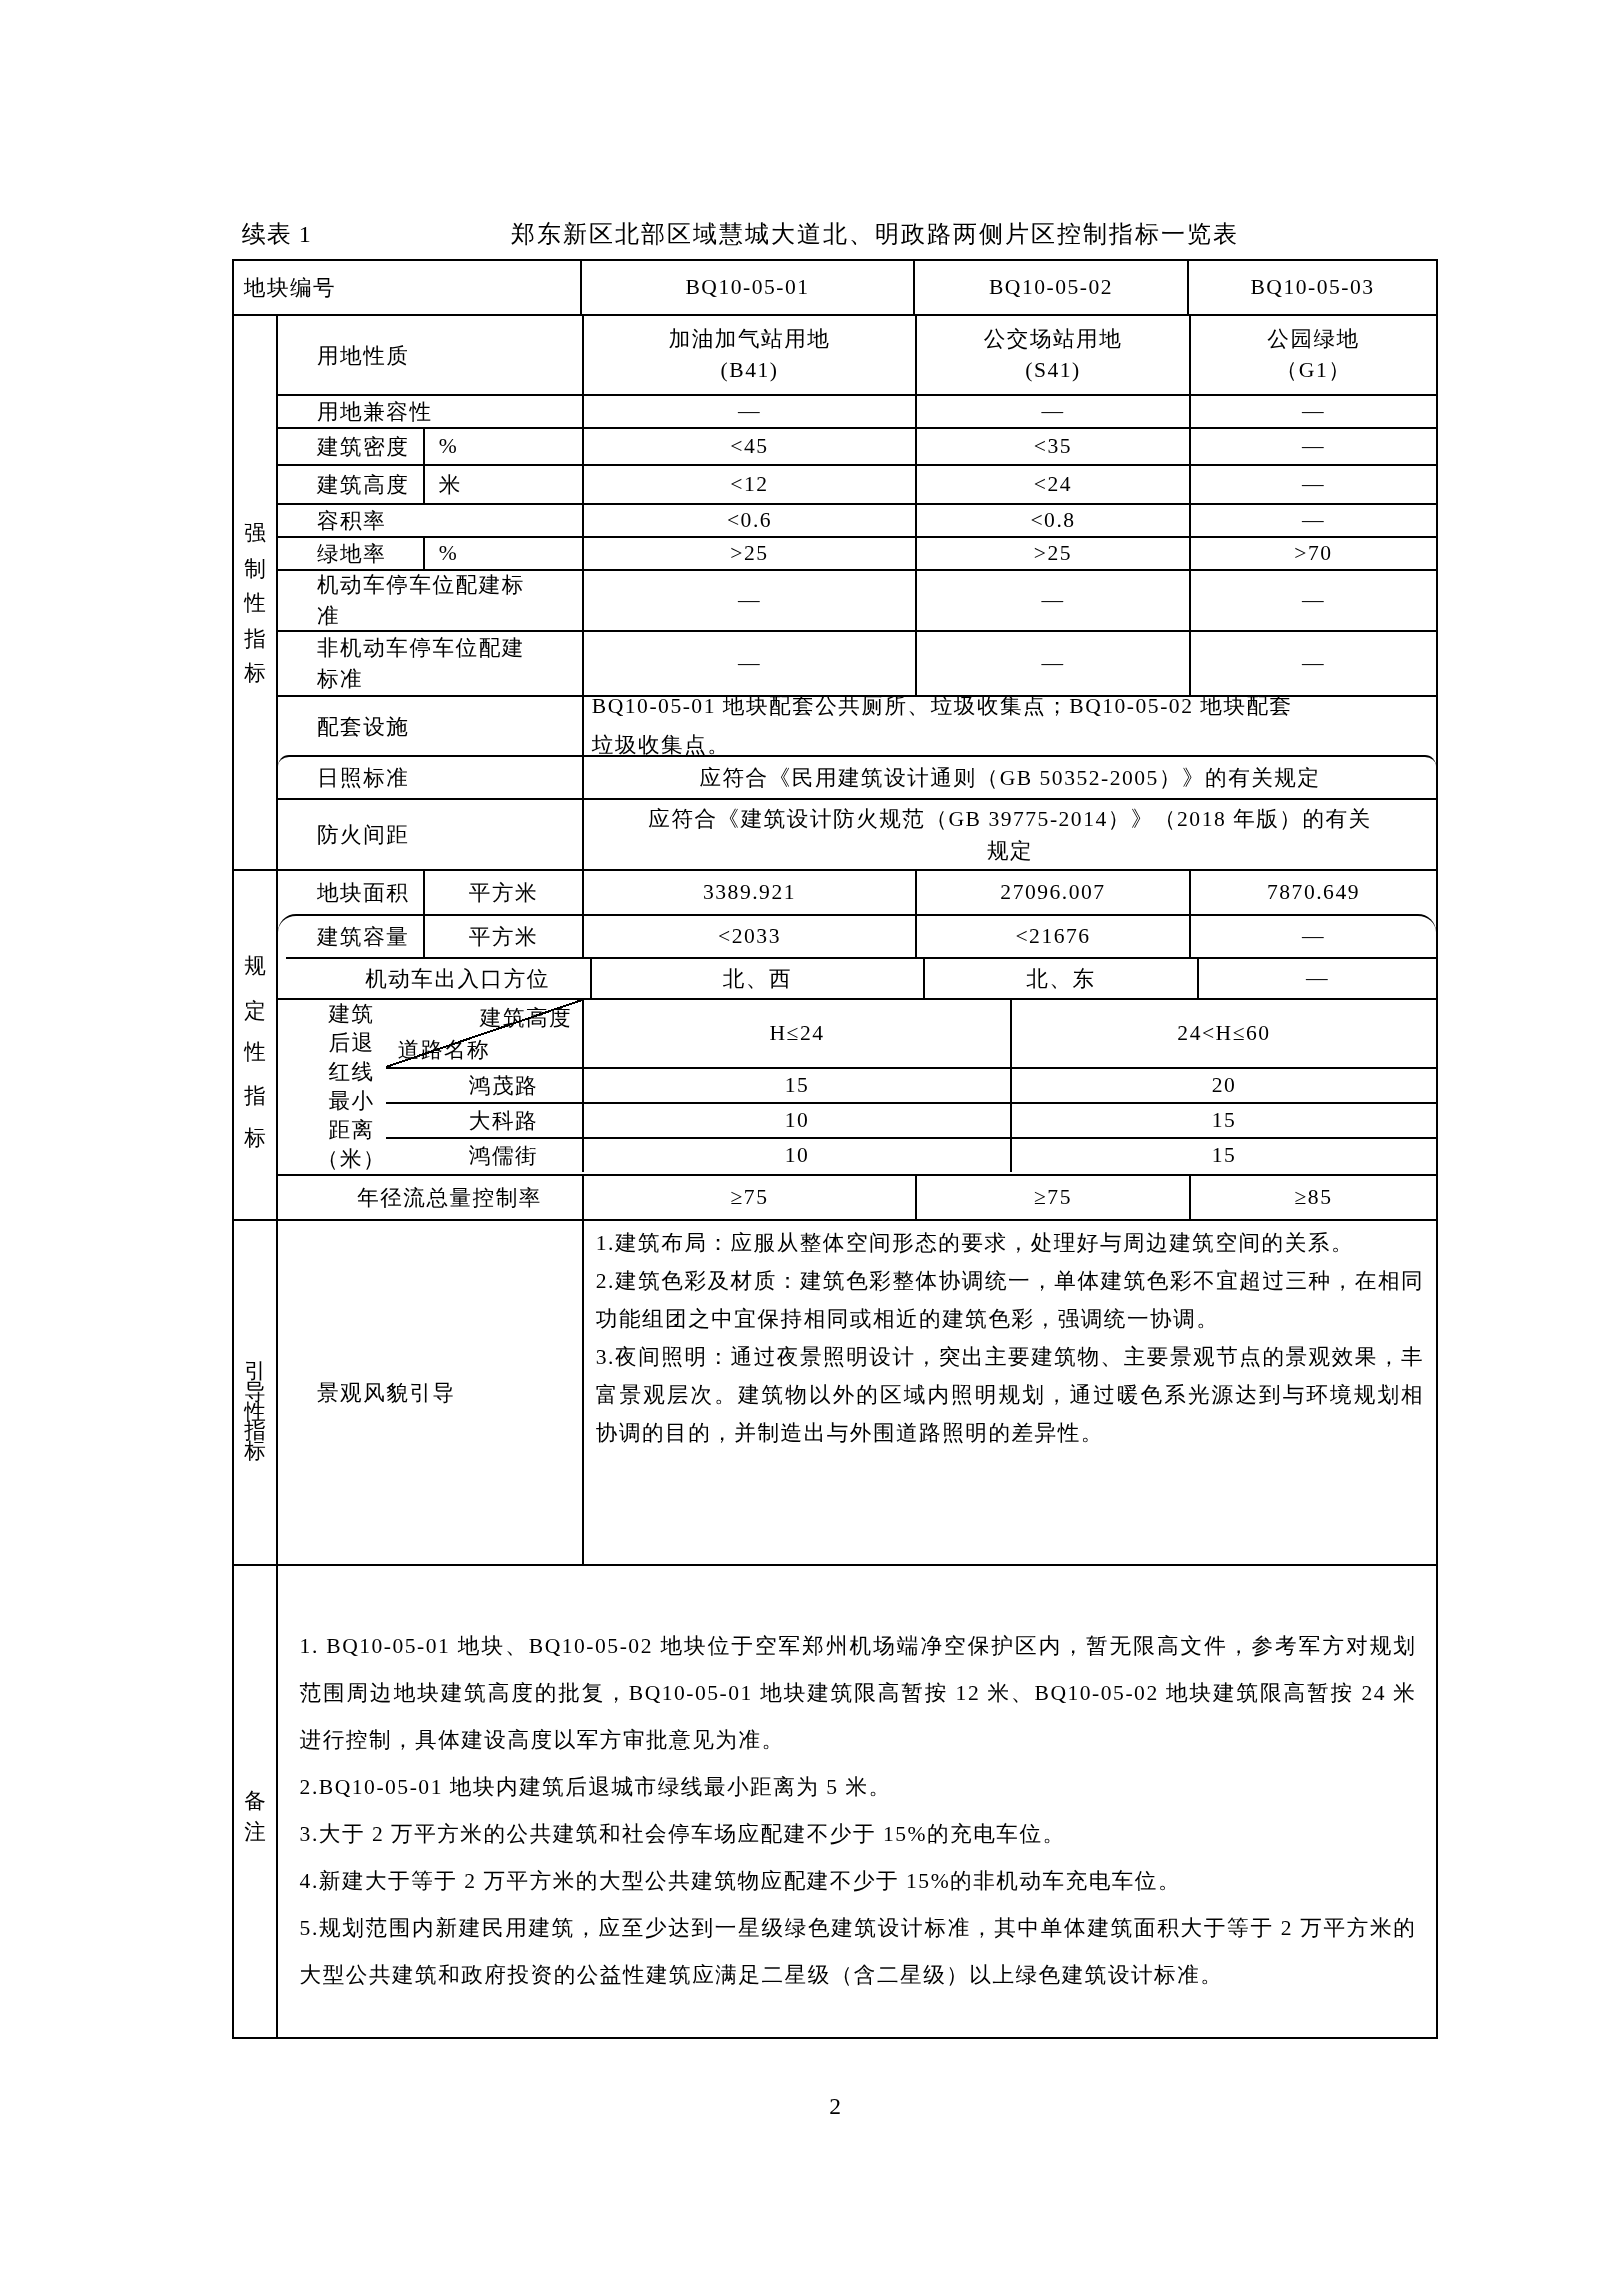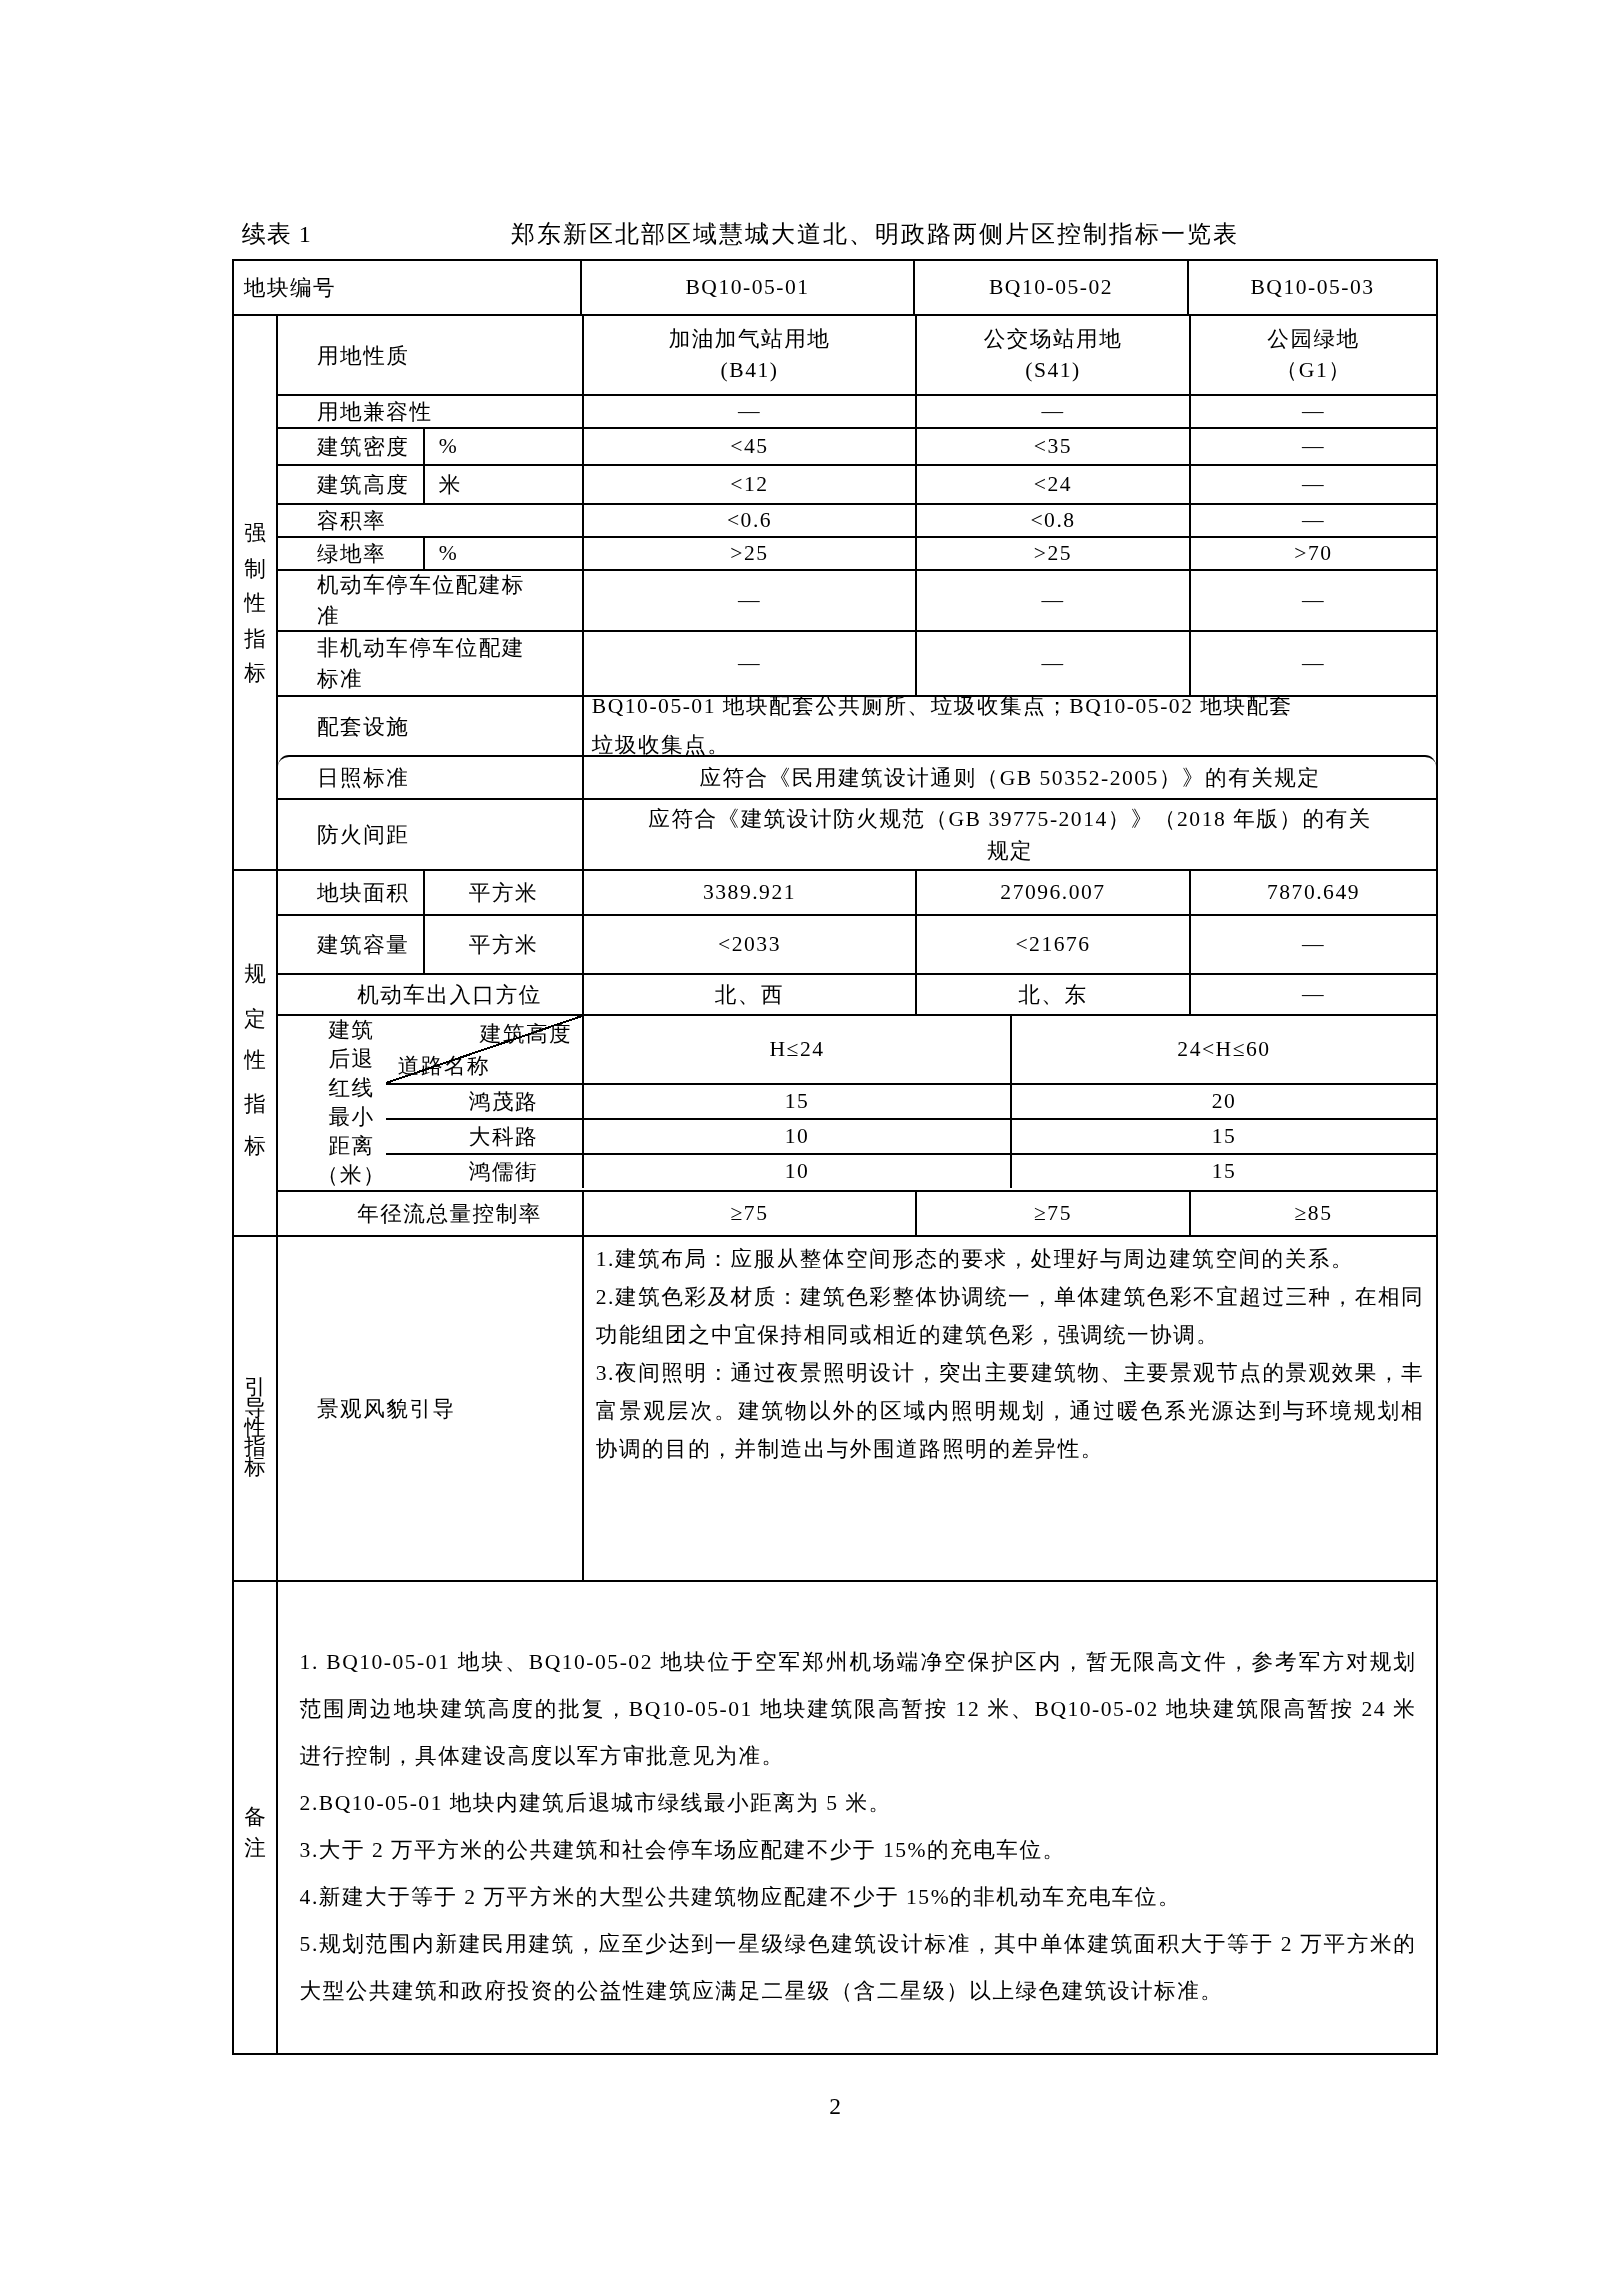--- a/index.html
+++ b/index.html
@@ -48,21 +48,21 @@
 
   
   .h-plot { height:53px; }
   .h-landuse { height:78px; }  .h-compat { height:33px; }
   .h-density { height:37px; }  .h-bheight { height:39px; }
   .h-far { height:33px; }      .h-green { height:33px; }
   .h-park { height:61px; }     .h-nonmotor { height:65px; }
   .h-fac { height:60px; }      .h-sun { height:43px;border-radius:11px; }
   .h-fire { height:71px; }
   
-  .h-area { height:43px; } .h-cap { height:59px; } .h-ent { height:41px; }
+  .h-area { height:43px; } .h-cap { height:43px;border-radius:18px; } .h-ent { height:41px;margin-left:8px; }
   .h-diag { height:67px; } .h-road { height:35px; } .h-runoff { height:45px; }
   
   .h-guide { height:345px; } .h-remark { height:473px; }
 
   .unit { justify-content:flex-start; padding-left:13.7px; text-align:left; }
   .unit.cen { justify-content:center; padding-left:0; }
   .v2l { line-height:31px; }
   .fac-text { line-height:39px; padding:0 5.9px 0 7.8px; justify-content:flex-start; text-align:left; }
   .fire-text { line-height:32px; }
 

